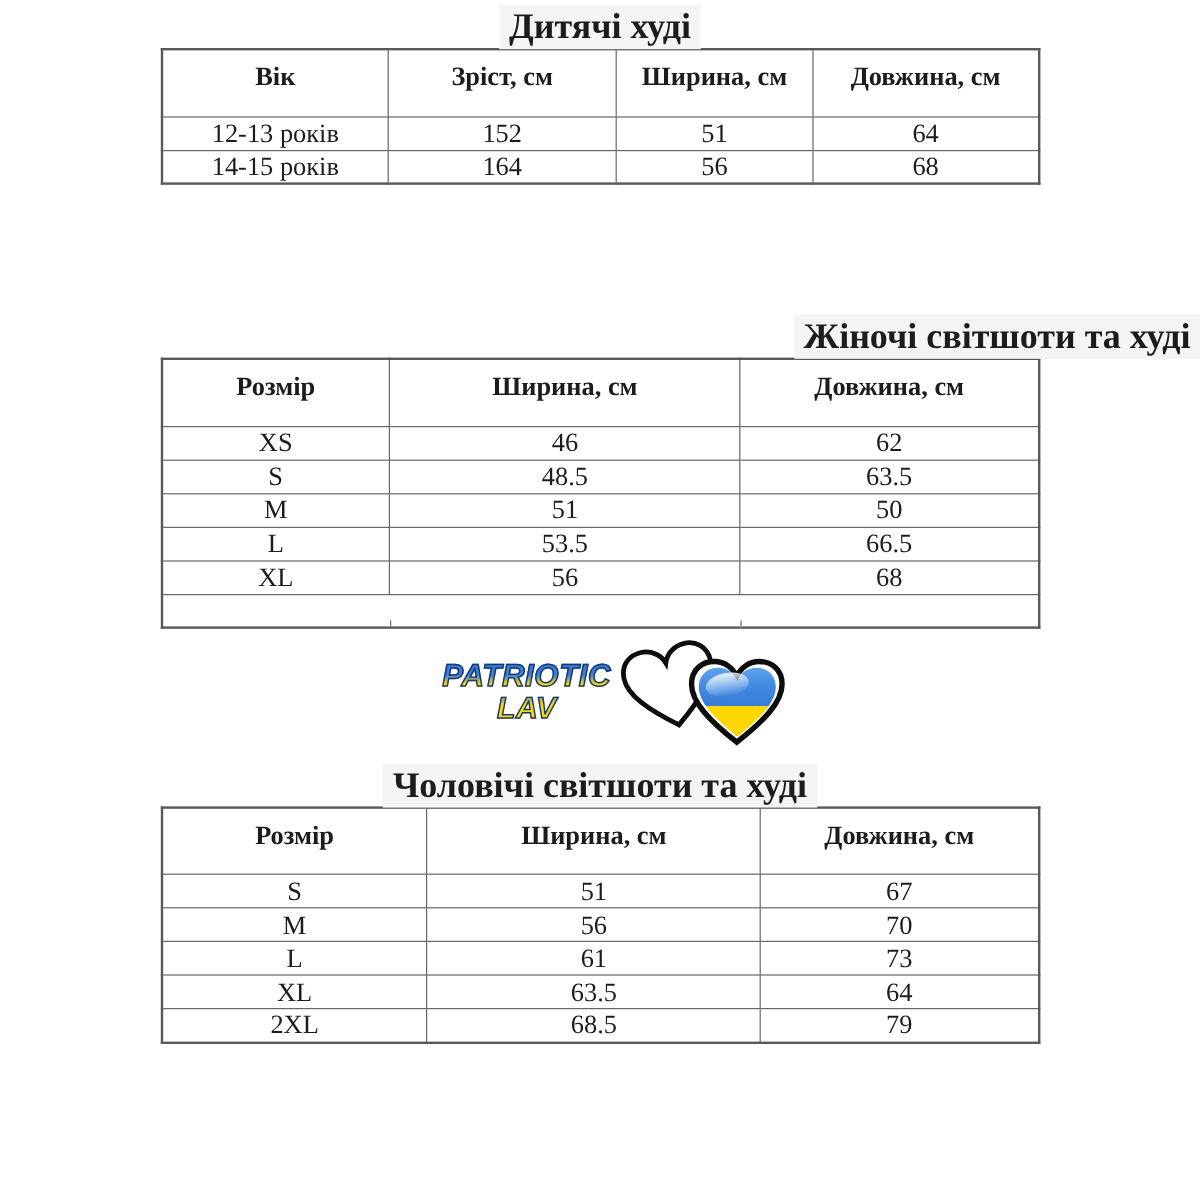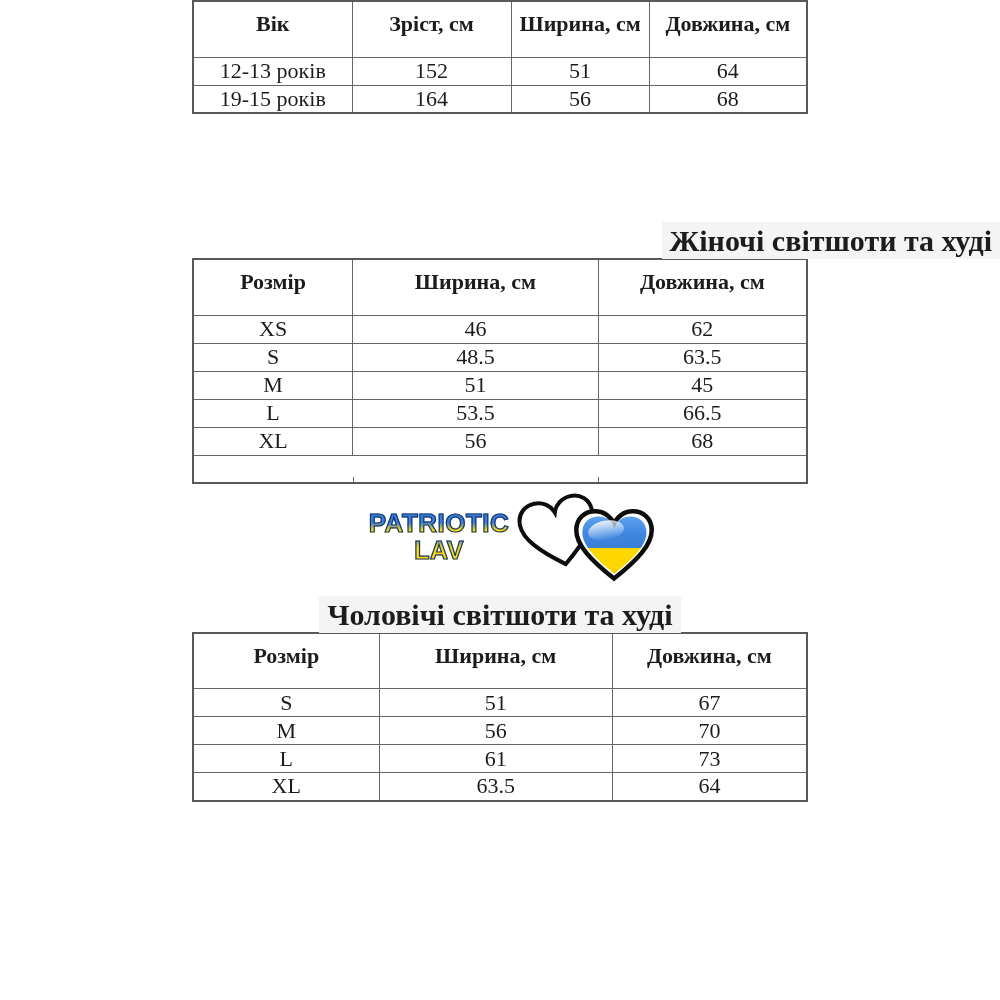--- a/index.html
+++ b/index.html
@@ -9,21 +9,21 @@
   .page { width:1000px; height:1000px; position:relative; }
 
   .section-title { text-align:center; font-size:30px; line-height:34px; font-weight:bold; }
   .section-title .hl { background:#f4f4f4; padding:2px 8px; }
 
   .title-1 { padding-top:6px; }
   .title-2 { margin-top:110px;text-align:right; }
   .title-3 { margin-top:12px; }
 
   table.size-table {
-    width:616px; margin:0 auto; border-collapse:collapse;
+    width:733px; margin:0 auto; border-collapse:collapse;
     table-layout:fixed; font-size:22px; text-align:center;
     border:2px solid #595959;
   }
   .size-table th, .size-table td { border:1px solid #666666; }
   .size-table th {
     font-weight:bold; height:56px; vertical-align:top; padding-top:9px; font-size:22px;
   }
   .size-table td { height:28px; vertical-align:middle; padding:0; }
 
   .t-kids  { margin-top:25px; }
@@ -47,34 +47,38 @@
 
   .logo { margin-top:8px; height:94px; display:flex; justify-content:center;
           align-items:flex-start; gap:8px; transform:translateX(14px); }
   .logo-text { margin-top:18px; text-align:center;
                font-family:"Liberation Sans","DejaVu Sans",sans-serif; font-weight:bold; }
   .logo-line1, .logo-line2 {
     background:linear-gradient(180deg,#3c7cd4 0%, #3c7cd4 46%, #ffd90a 74%, #ffd90a 100%);
     -webkit-background-clip:text; background-clip:text;
     color:transparent; -webkit-text-stroke:1.2px #173a75;
     letter-spacing:0.5px;
+    font-style:italic;
   }
   .logo-line1 { font-size:26px; line-height:27px; }
   .logo-line2 {
     font-size:25px; line-height:27px;
     background:linear-gradient(180deg,#3c7cd4 0%, #ffd90a 38%, #ffd90a 100%);
     -webkit-background-clip:text; background-clip:text;
   }
   .hearts-svg { display:block; }
 </style>
 </head>
 <body>
 
 <div class="page">
 
+  <h2 class="section-title title-1">
+    <span class="hl">Дитячі худі</span>
+  </h2>
   <table class="size-table t-kids">
     <colgroup>
       <col class="c1">
         <col class="c2">
         <col class="c3">
         <col class="c4">
     </colgroup>
   <thead>
         <tr>
           <th>Вік</th>
@@ -84,21 +88,21 @@
         </tr>
       </thead>
       <tbody>
         <tr>
           <td>12-13 років</td>
           <td>152</td>
           <td>51</td>
           <td>64</td>
         </tr>
         <tr>
-          <td>19-15 років</td>
+          <td>14-15 років</td>
           <td>164</td>
           <td>56</td>
           <td>68</td>
         </tr>
       </tbody>
     </table>
 
   <h2 class="section-title title-2">
     <span class="hl">Жіночі світшоти та худі</span>
   </h2>
@@ -122,21 +126,21 @@
           <td>62</td>
         </tr>
         <tr>
           <td>S</td>
           <td>48.5</td>
           <td>63.5</td>
         </tr>
         <tr>
           <td>M</td>
           <td>51</td>
-          <td>45</td>
+          <td>50</td>
         </tr>
         <tr>
           <td>L</td>
           <td>53.5</td>
           <td>66.5</td>
         </tr>
         <tr>
           <td>XL</td>
           <td>56</td>
           <td>68</td>
@@ -212,16 +216,21 @@
         <tr>
           <td>L</td>
           <td>61</td>
           <td>73</td>
         </tr>
         <tr>
           <td>XL</td>
           <td>63.5</td>
           <td>64</td>
         </tr>
+        <tr>
+          <td>2XL</td>
+          <td>68.5</td>
+          <td>79</td>
+        </tr>
       </tbody>
     </table>
 
 </div>
 
 </body></html>

